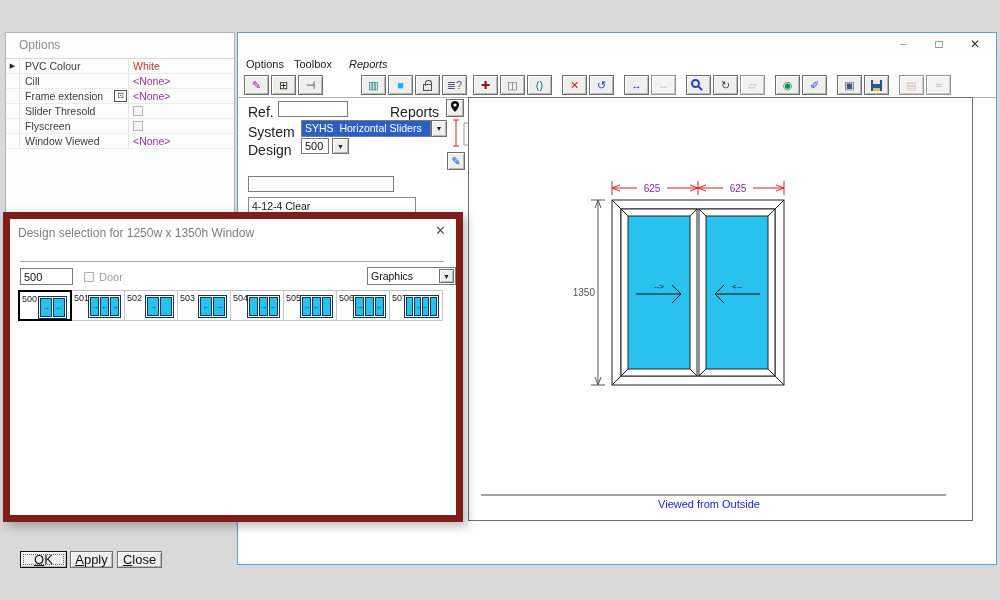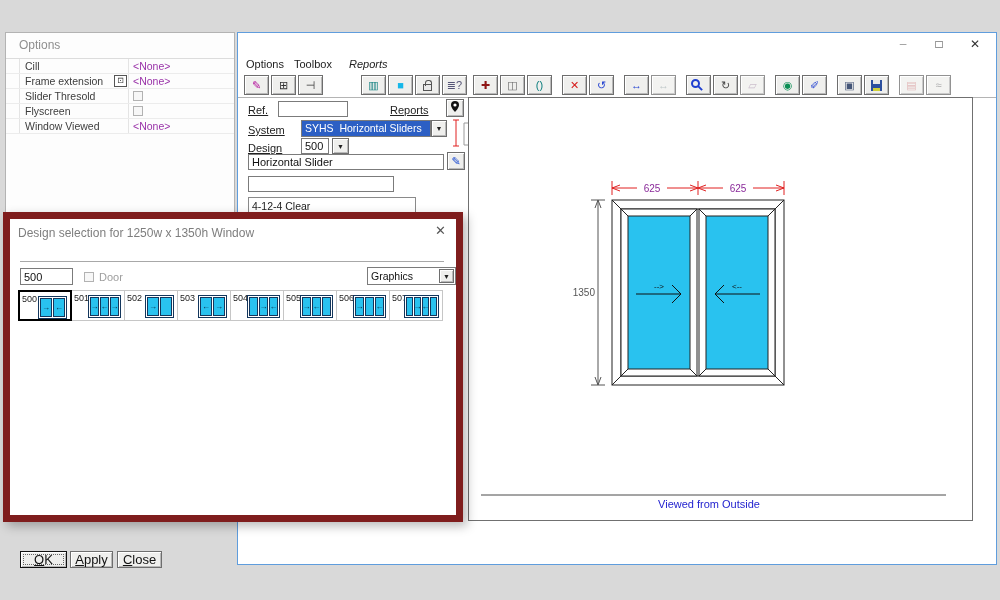--- a/index.html
+++ b/index.html
@@ -8,21 +8,21 @@
              font-family:"Liberation Sans", sans-serif; color:#222; }
   .abs { position:absolute; }
 
   
   .tbx { position:absolute; border:1px solid #7b7b7b; background:#fff; font:11px "Liberation Sans",sans-serif;
          padding:0 3px; height:16px; color:#111; }
   .tbx:disabled { background:#f3f3f3; color:#444; border-color:#9a9a9a; }
   .raised { background:#efefed; border:1px solid #6e6e6e;
             box-shadow: inset 1px 1px 0 #ffffff, inset -1px -1px 0 #b9b9b9; }
   .arrowbtn { position:absolute; font-size:7px; color:#222; display:flex; align-items:center; justify-content:center; cursor:default; }
-  .lbl { position:absolute; font-size:11px; color:#222; white-space:pre;text-decoration:underline; }
+  .lbl { position:absolute; font-size:14px; color:#222; white-space:pre; }
   .cbx { display:inline-block; width:10px; height:10px; border:1px solid #b2b2b2; background:#f7f7f7; }
 
   
   #options-panel { left:5px; top:32px; width:230px; height:181px; background:#fdfdfd;
                    border:1px solid #b3b3b3; z-index:2; }
   #options-title { position:absolute; left:13px; top:5px; font-size:12px; color:#8f8f8f; }
   #pgrid { position:absolute; top:25px; left:0; right:0; border-top:1px solid #dcdcdc; }
   .pg-row { display:flex; height:15px; border-bottom:1px solid #ececec; font-size:10.5px; line-height:14px; }
   .pg-marker { width:14px; border-right:1px solid #e4e4e4; text-align:center; font-size:7px; color:#222; }
   .pg-label { width:93px; padding-left:5px; color:#3d3d3d; overflow:hidden; white-space:nowrap; }
@@ -94,20 +94,26 @@
 </style>
 </head>
 <body>
 
 <div id="desktop">
 
   <div id="options-panel" class="abs">
     <div id="options-title">Options</div>
     <div id="pgrid">
         <div class="pg-row">
+          <span class="pg-marker">▶</span>
+          <span class="pg-label">PVC Colour</span>
+          <span class="pg-mid"></span>
+          <span class="pg-value" style="color: rgb(192, 58, 42);">White</span>
+        </div>
+        <div class="pg-row">
           <span class="pg-marker"></span>
           <span class="pg-label">Cill</span>
           <span class="pg-mid"></span>
           <span class="pg-value" style="color: rgb(153, 50, 168);">&lt;None&gt;</span>
         </div>
         <div class="pg-row">
           <span class="pg-marker"></span>
           <span class="pg-label">Frame extension</span>
           <span class="pg-mid">
             <span class="pg-icon">⊡</span>
@@ -250,21 +256,20 @@
     <svg class="abs" style="left:214px;top:84px;" width="40" height="34" viewBox="0 0 40 34">
       <line x1="4" y1="3" x2="4" y2="29" stroke="#e02020"></line>
       <line x1="1" y1="3" x2="7" y2="3" stroke="#e02020"></line>
       <line x1="1" y1="29" x2="7" y2="29" stroke="#e02020"></line>
       <path d="M12 6 h22 v7 h-13 v15 h-9 z" fill="none" stroke="#9a9a9a"></path>
     </svg>
     <button class="raised arrowbtn" style="left:234px;top:101px;width:16px;height:13px;">
         <span>▼</span>
       </button>
 
-    <input class="tbx" style="left: 10px; top: 121px; width: 196px;" value="Horizontal Slider">
     <button class="raised abs" style="left:209px;top:119px;width:18px;height:18px;padding:0;font-size:11px;color:#1a4ad0;"><span>✎</span></button>
 
     <input class="tbx" style="left: 10px; top: 143px; width: 146px;" value="">
 
     <div id="listbox">
       <span>4-12-4 Clear</span>
     </div>
 
     <div id="canvas">
       <svg width="505" height="424" viewBox="0 0 505 424">

